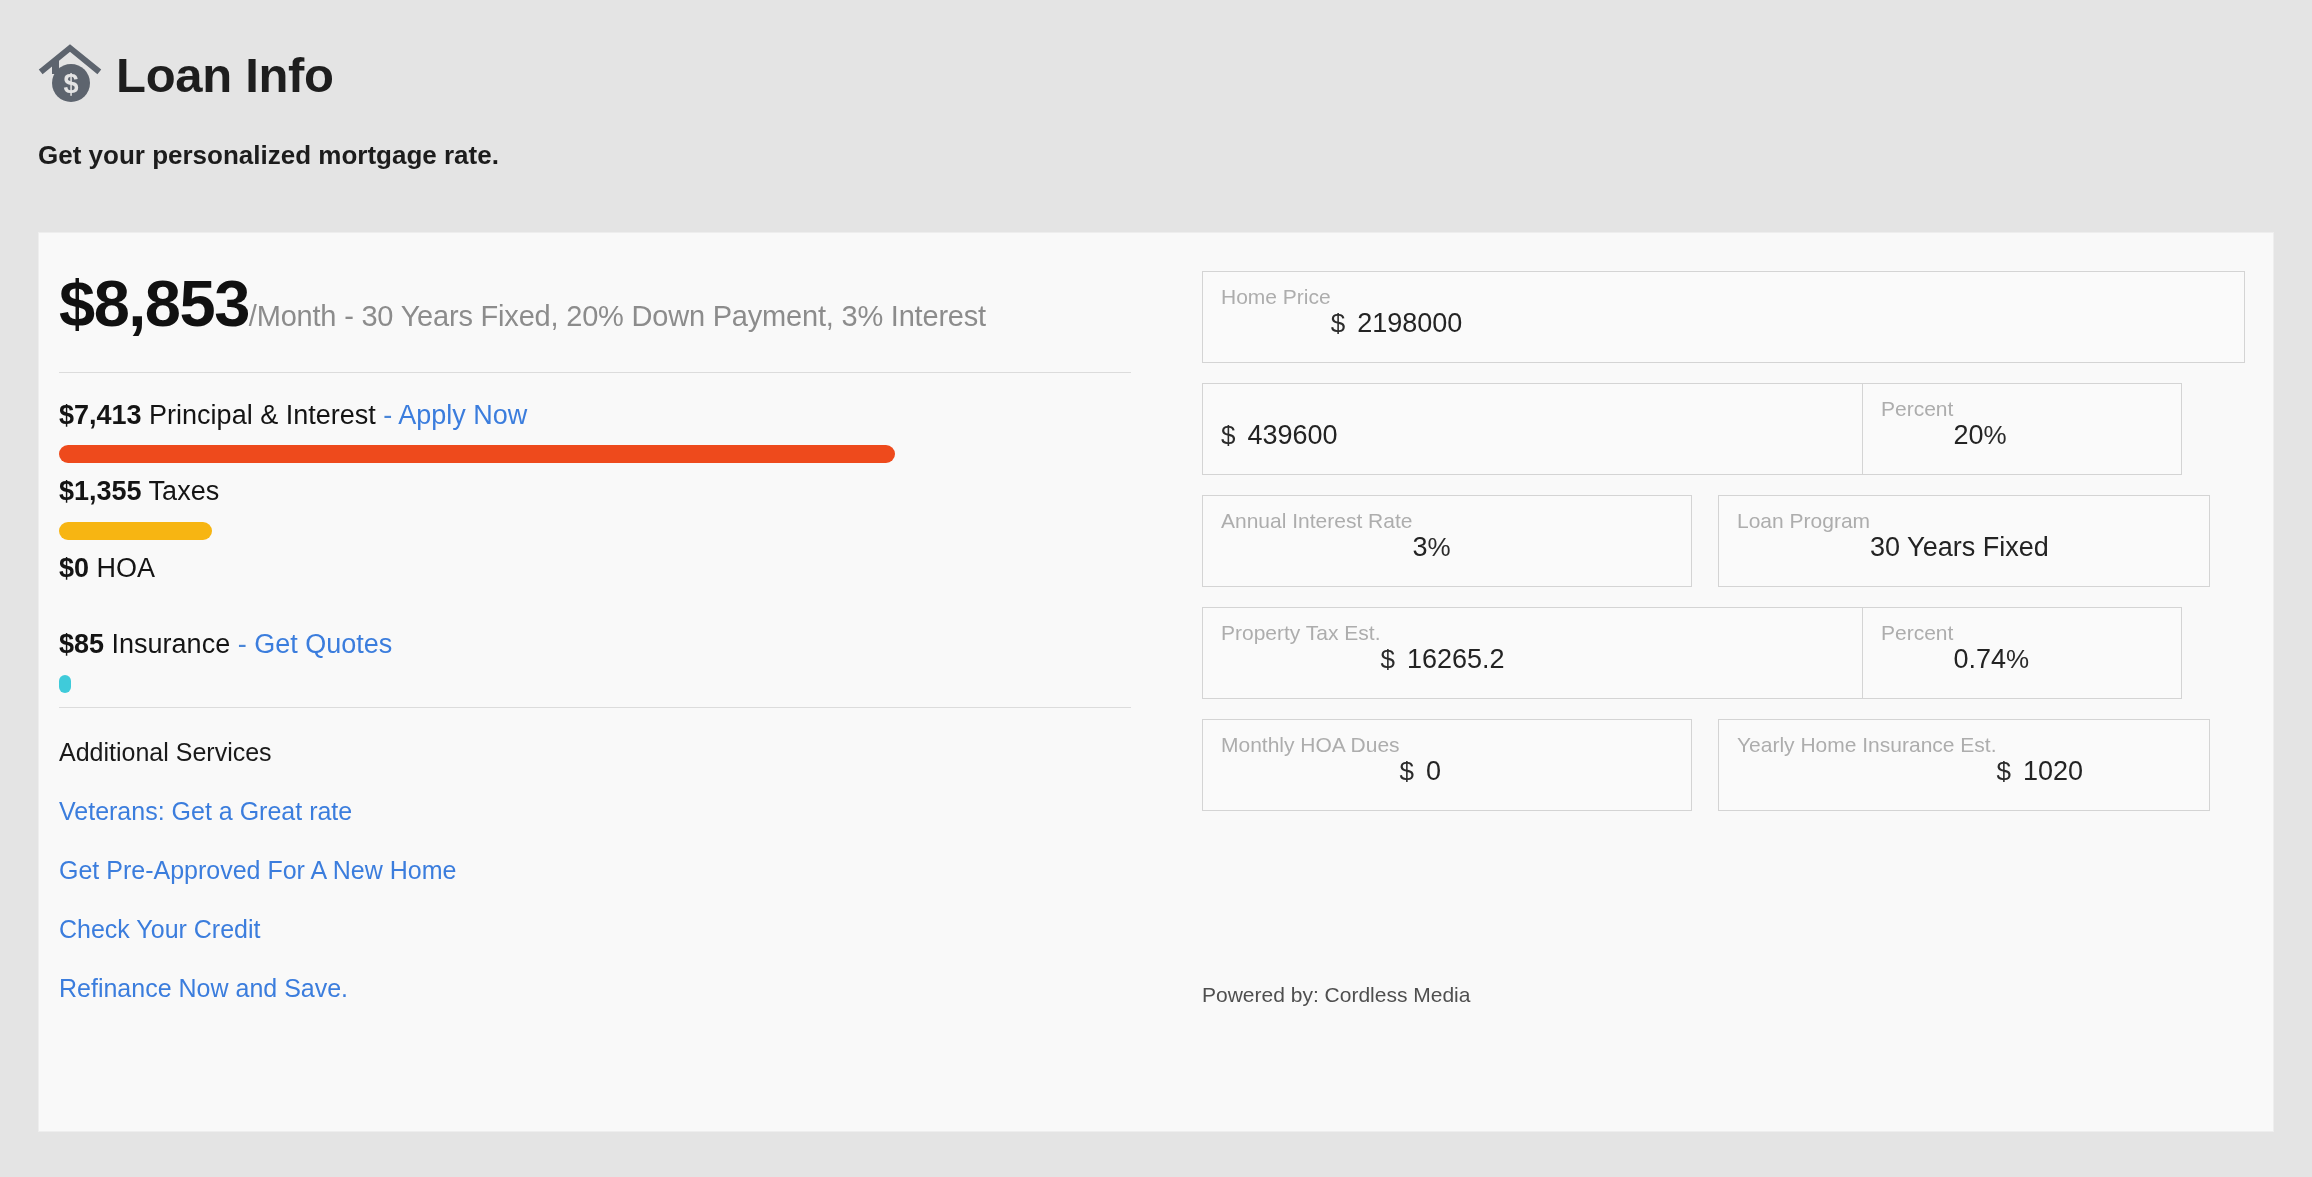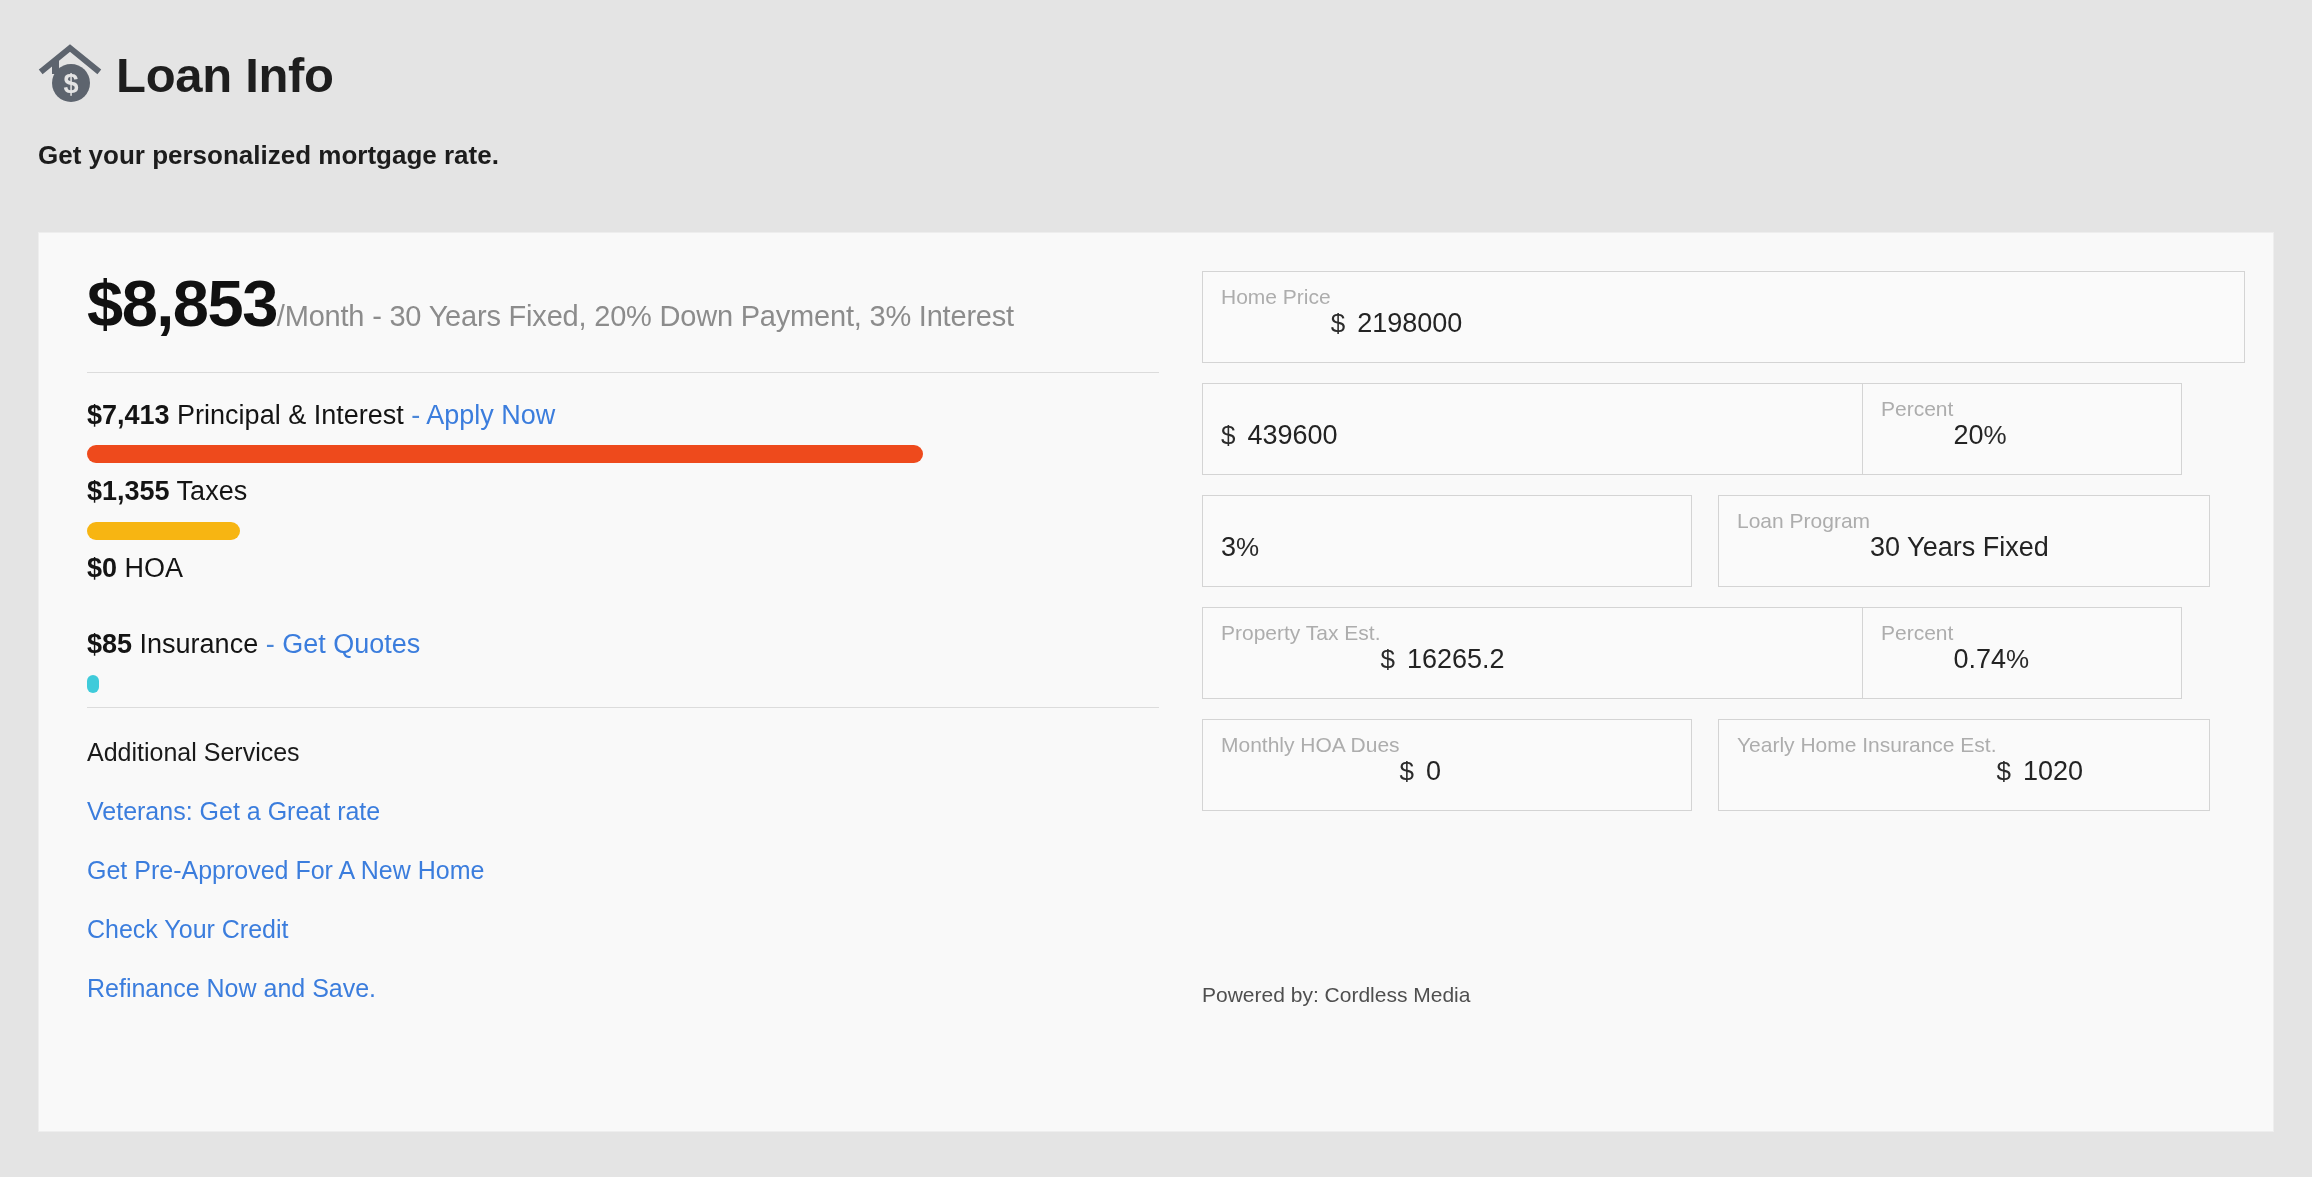--- a/index.html
+++ b/index.html
@@ -58,21 +58,21 @@
     width: 2236px;
     height: 900px;
     background: #f9f9f9;
     border: 1px solid #eeeeee;
     display: flex;
   }
 
   .left-col {
     width: 1135px;
     flex: 0 0 1135px;
-    padding: 38px 0 0 48px;
+    padding: 38px 0 0 20px;
     position: relative;
   }
   .right-col {
     flex: 1;
     padding: 38px 28px 0 28px;
   }
 
   
   .headline {
     display: flex;
@@ -320,20 +320,21 @@
           <div class="field-label">Percent</div>
           <div class="field-value-line">
             <span class="fval">20</span>
             <span class="suffix">%</span>
           </div>
         </div>
       </div>
 
       <div class="field-row gap">
         <div class="field w-half">
+          <div class="field-label">Annual Interest Rate</div>
           <div class="field-value-line">
             <span class="fval">3</span>
             <span class="suffix">%</span>
           </div>
         </div>
         <div class="field w-halfR">
           <div class="field-label">Loan Program</div>
           <div class="field-value-line">
             <span class="fval">30 Years Fixed</span>
           </div>

